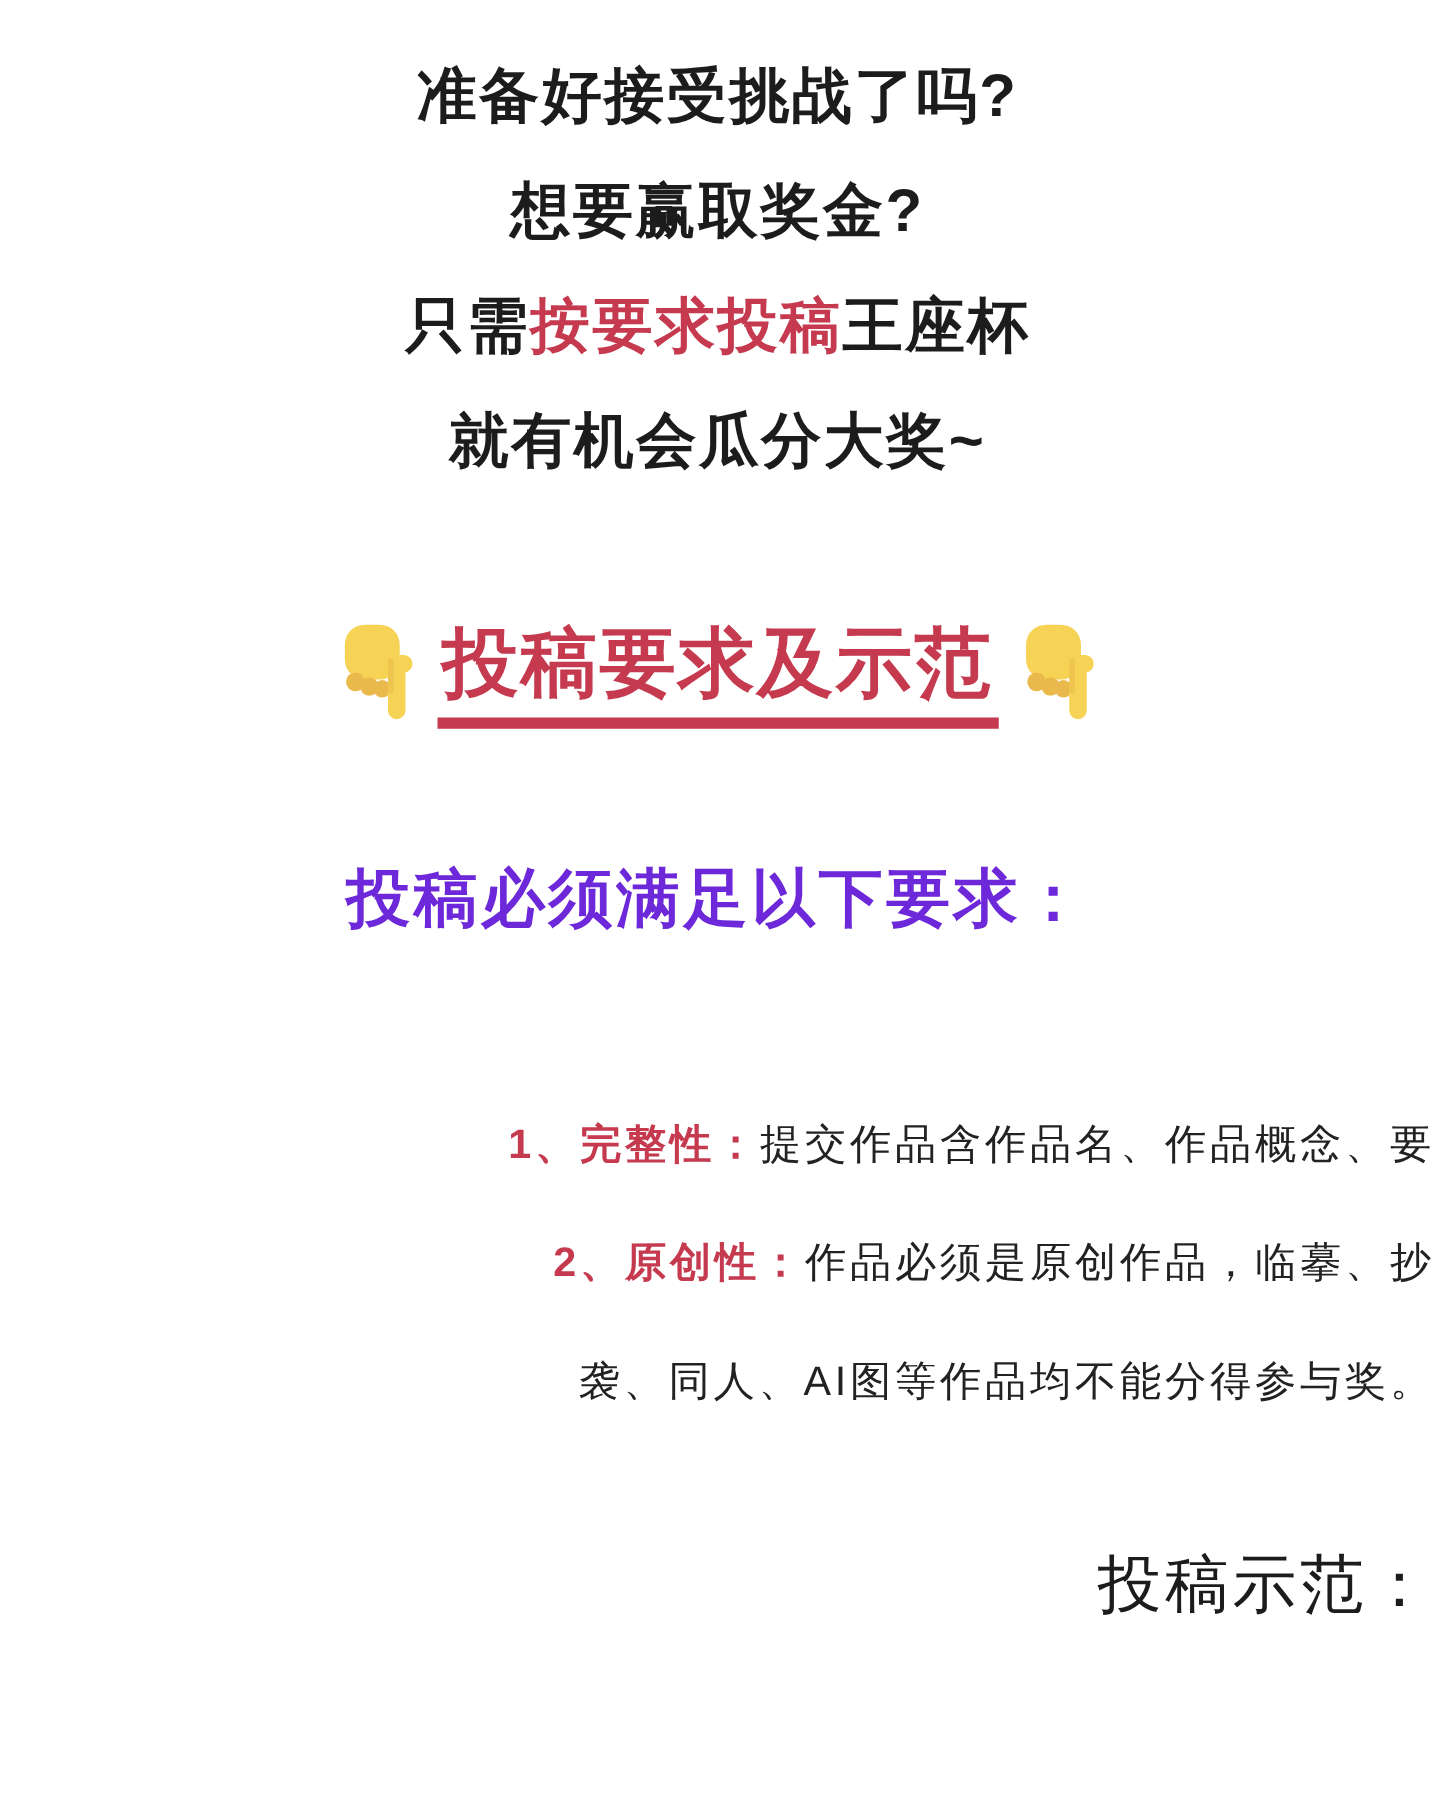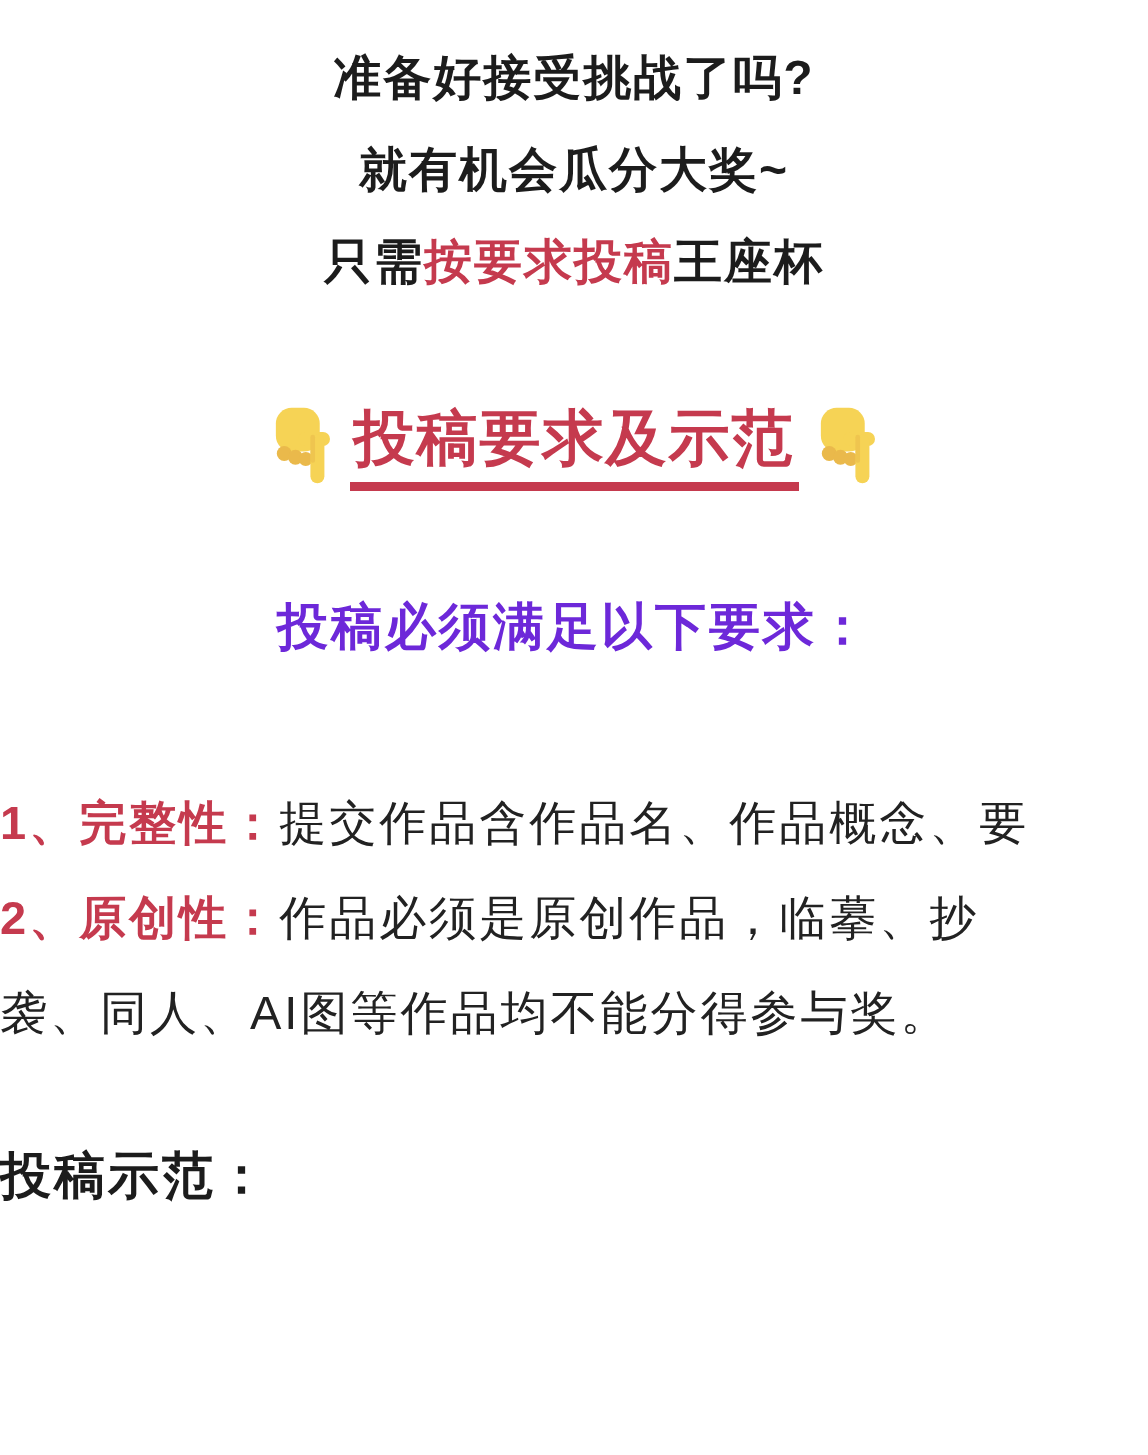--- a/index.html
+++ b/index.html
@@ -66,52 +66,54 @@
     font-size: 51px;
     font-weight: 800;
     letter-spacing: 3px;
     line-height: 54px;
     color: #6d28d9;
   }
 
   
   .rules {
     margin-top: 121px;
-    text-align: left;
-    font-size: 47px;
+    text-align: right;
+    font-size: 33px;
     font-weight: 400;
     line-height: 95px;
     letter-spacing: 3px;
     color: #222222;
+    padding-left: 28px;
   }
   .rules .label {
     font-weight: 800;
     color: #c53a4e;
   }
 
   
   .demo-heading {
     margin-top: 88px;
-    text-align: left;
+    text-align: right;
     font-size: 51px;
-    font-weight: 700;
+    font-weight: 400;
     letter-spacing: 3px;
     line-height: 56px;
     color: #1c1c1c;
   }
 </style>
 </head>
 <body>
 
 <div class="page">
 
   <div class="hero">
     <div class="hero-line">准备好接受挑战了吗?</div>
+    <div class="hero-line">想要赢取奖金?</div>
+    <div class="hero-line"><span>只需</span><span class="red">按要求投稿</span><span>王座杯</span></div>
     <div class="hero-line">就有机会瓜分大奖~</div>
-    <div class="hero-line"><span>只需</span><span class="red">按要求投稿</span><span>王座杯</span></div>
   </div>
 
   <div class="cta">
     <span class="emoji-wrap">
       <svg viewBox="0 0 62 90" width="58" height="84" aria-hidden="true">
         <rect x="3" y="4" width="47" height="47" rx="17" fill="#f6d355"></rect>
         <rect x="27" y="30" width="34" height="15" rx="7.5" fill="#f6d355"></rect>
         <circle cx="12" cy="53" r="8" fill="#eab94b"></circle>
         <circle cx="24" cy="57" r="8" fill="#eab94b"></circle>
         <circle cx="35" cy="59" r="7.5" fill="#eab94b"></circle>

